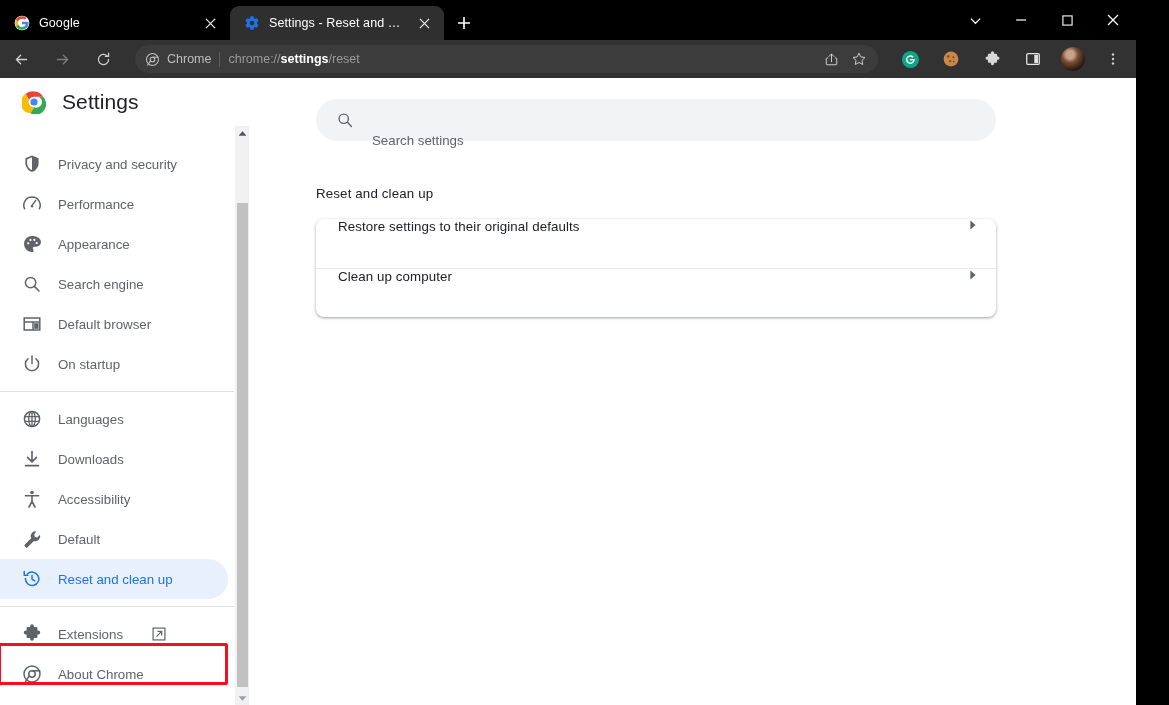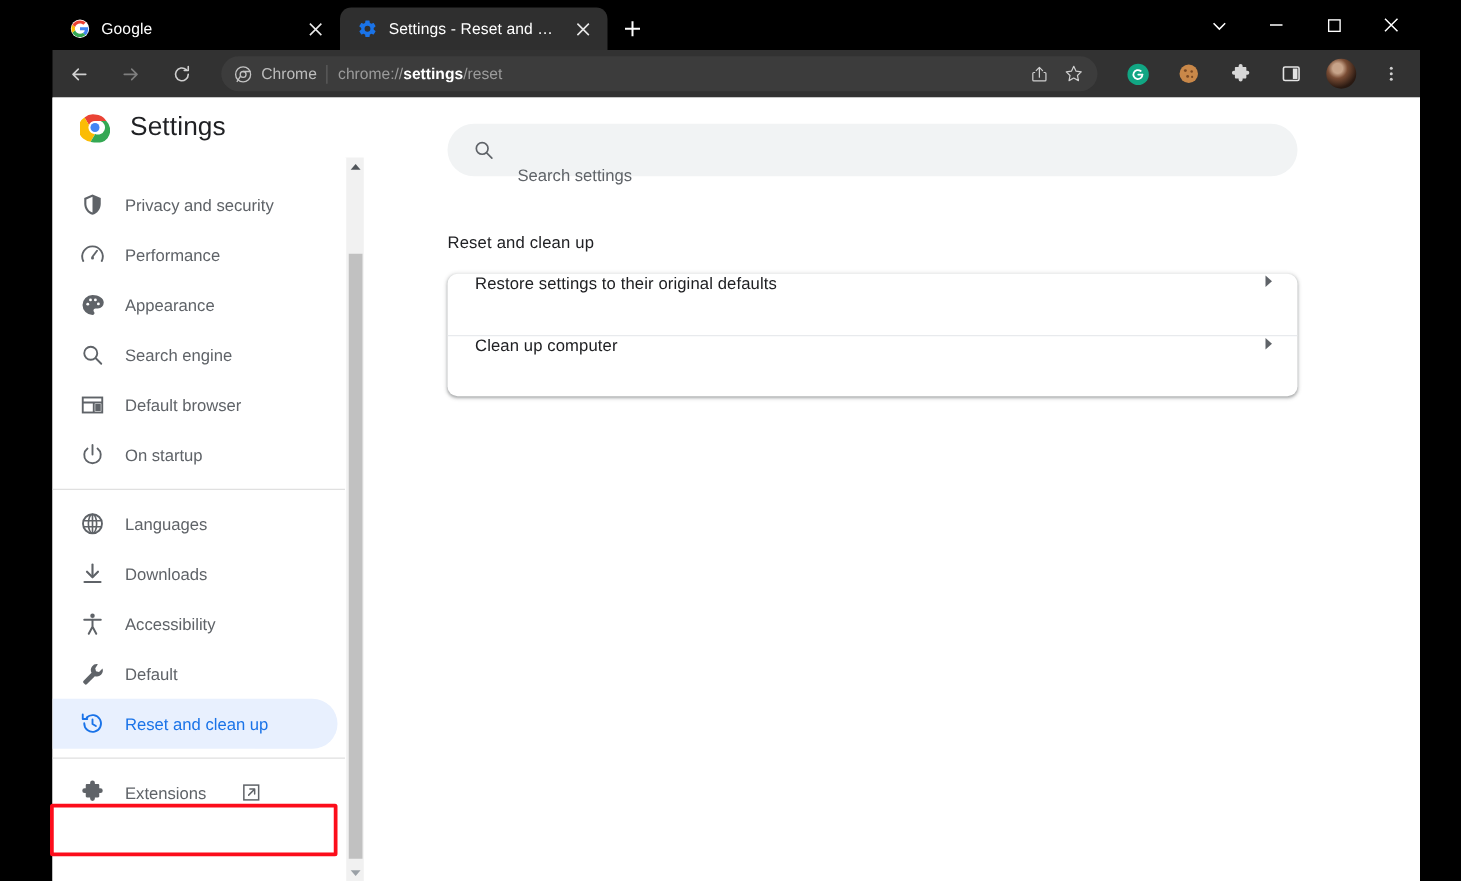--- a/index.html
+++ b/index.html
@@ -4,21 +4,21 @@
 <style>
   * { box-sizing: border-box; margin: 0; padding: 0; }
   html, body {
     width: 1169px; height: 705px;
     font-family: "Liberation Sans", sans-serif;
     overflow: hidden;
     background: #000;
   }
 
   
-  .browser { width: 1136px; height: 705px; position: relative; display: flex; flex-direction: column; padding-left: 42px; }
+  .browser { width: 1136px; height: 705px; position: relative; display: flex; flex-direction: column; }
 
   .tabstrip {
     height: 40px; background: #000000; display: flex; align-items: flex-end;
     position: relative; flex: none;
   }
   .tab {
     height: 34px; display: flex; align-items: center; gap: 9px;
     padding: 0 10px 0 14px; position: relative; flex: none;
   }
   .tab.inactive { width: 230px; color: #ffffff; }
@@ -428,20 +428,29 @@
             <svg class="nav-icon" viewBox="0 0 20 20">
               <path fill="currentColor" d="M8.1 2.2a1.9 1.9 0 0 1 3.8 0v.9h2.6c.5 0 .9.4.9.9v2.6h.9a1.9 1.9 0 0 1 0 3.8h-.9v2.6c0 .5-.4.9-.9.9h-2.6v.9a1.9 1.9 0 0 1-3.8 0v-.9H5.5a.9.9 0 0 1-.9-.9v-2.6h-.9a1.9 1.9 0 0 1 0-3.8h.9V4c0-.5.4-.9.9-.9h2.6z"></path>
             </svg>
             <span class="nav-label">Extensions</span>
             <svg class="ext-link-icon" viewBox="0 0 20 20">
               <rect x="2.6" y="2.6" width="14.8" height="14.8" stroke="currentColor" stroke-width="1.5" fill="none"></rect>
               <path d="M7.4 12.6 L13 7 M8.6 6.6 H13.4 V11.4" stroke="currentColor" stroke-width="1.5" fill="none" stroke-linecap="round" stroke-linejoin="round"></path>
             </svg>
           </div>
 
+          <div class="nav-item">
+            <svg class="nav-icon" viewBox="0 0 20 20">
+              <circle cx="10" cy="10" r="8" stroke="currentColor" stroke-width="1.5" fill="none"></circle>
+              <circle cx="10" cy="10" r="3.2" stroke="currentColor" stroke-width="1.5" fill="none"></circle>
+              <path d="M10 6.8 H18.2" stroke="currentColor" stroke-width="1.5"></path>
+              <path d="M7.2 11.7 L3.2 18.2" stroke="currentColor" stroke-width="1.5"></path>
+            </svg>
+            <span class="nav-label">About Chrome</span>
+          </div>
 
         </div>
       </div>
 
       <div class="red-box"></div>
     </div>
 
     <div class="scrollbar">
       <div class="sb-arrow">
         <svg width="9" height="7" viewBox="0 0 10 7">

